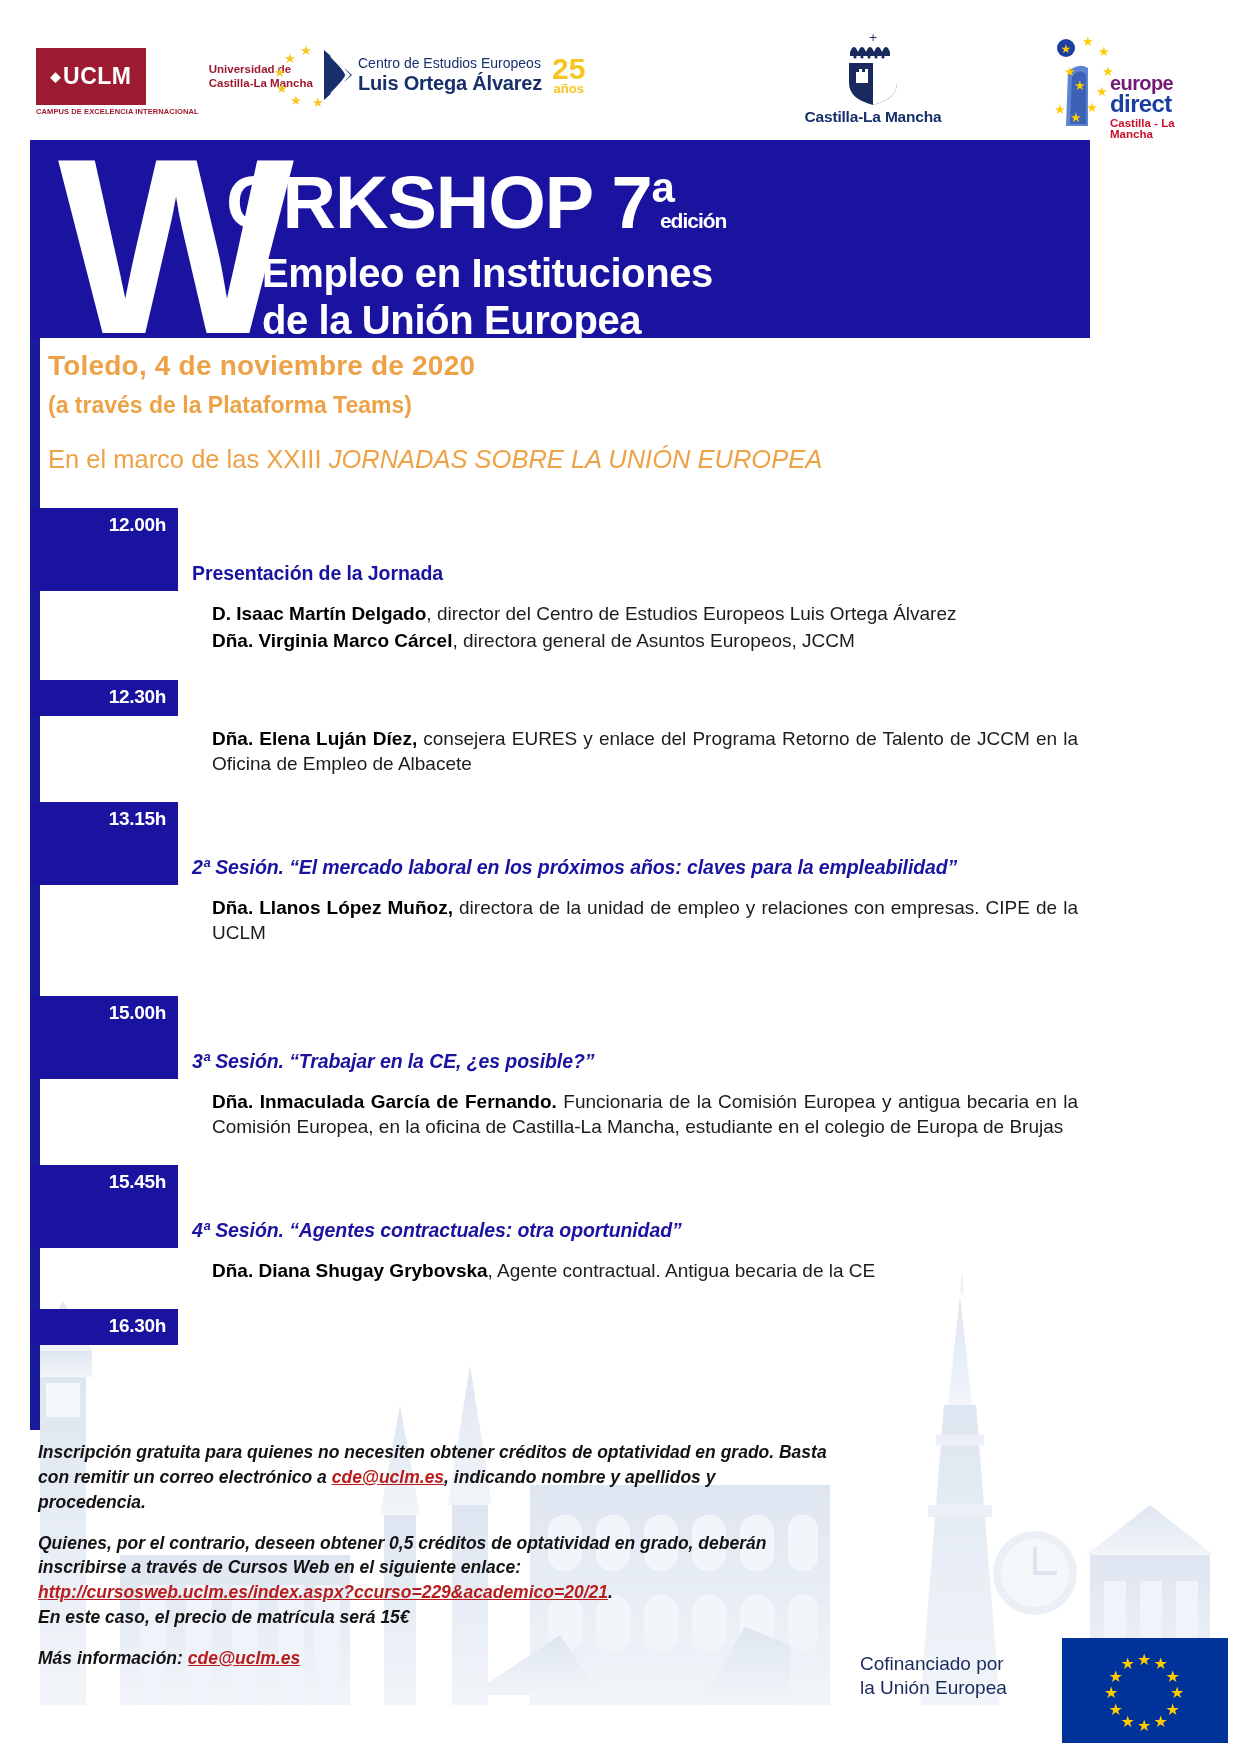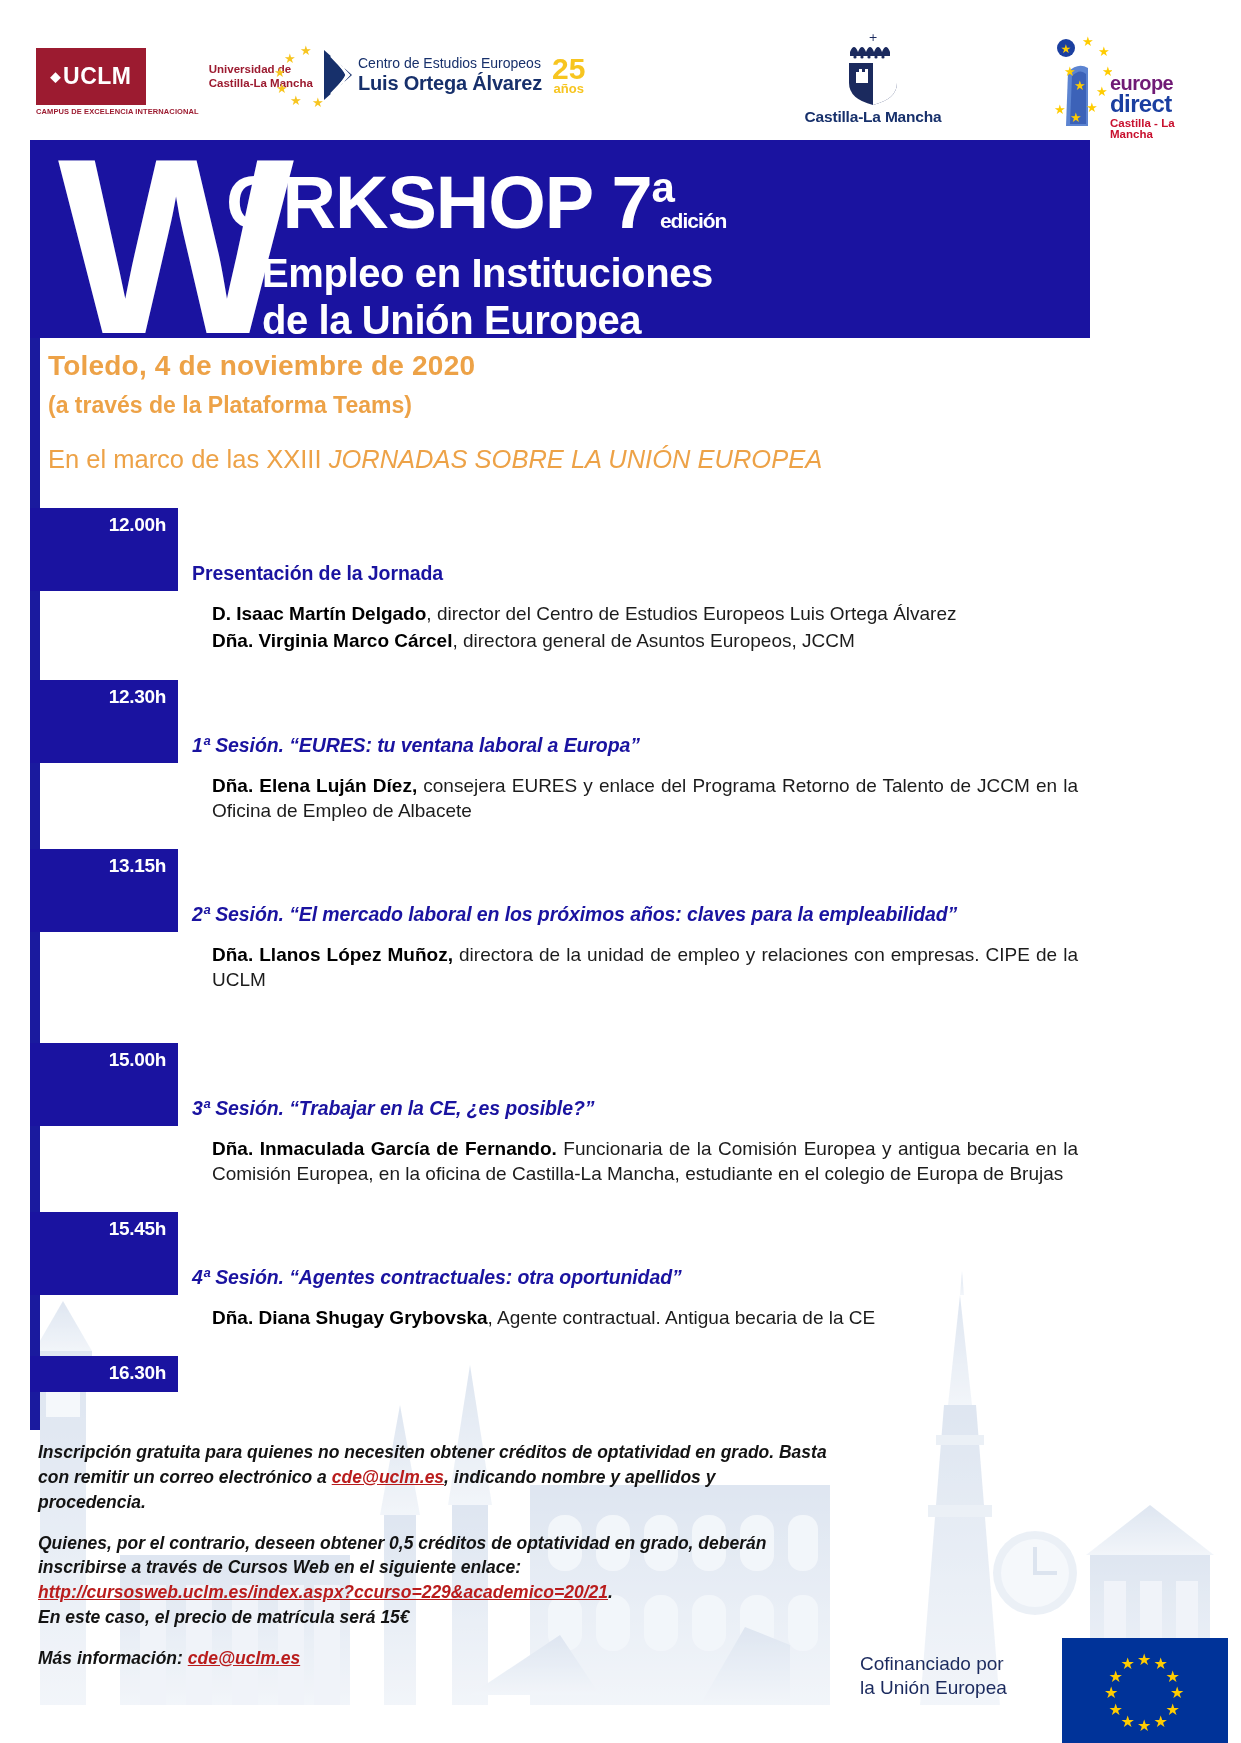--- a/index.html
+++ b/index.html
@@ -350,21 +350,20 @@
     </div>
     <div class="slot-body">
         <div class="p"><b>D. Isaac Martín Delgado</b><span>, director del Centro de Estudios Europeos Luis Ortega Álvarez</span></div>
         <div class="p"><b>Dña. Virginia Marco Cárcel</b><span>, directora general de Asuntos Europeos, JCCM</span></div>
       </div>
   </div>
 <div class="slot-gap"></div>
   <div class="slot">
     <div class="slot-head">
       <div class="time-chip">12.30h</div>
-      <div class="slot-title ital">1ª Sesión.  “EURES: tu ventana laboral a Europa”</div>
     </div>
     <div class="slot-body">
         <div class="p"><b>Dña. Elena Luján Díez,</b><span> consejera EURES y enlace del Programa Retorno de Talento de JCCM en la Oficina de Empleo de Albacete</span></div>
       </div>
   </div>
 <div class="slot-gap"></div>
   <div class="slot">
     <div class="slot-head">
       <div class="time-chip">13.15h</div>
       <div class="slot-title ital">2ª Sesión. “El mercado laboral en los próximos años: claves para la empleabilidad”</div>

